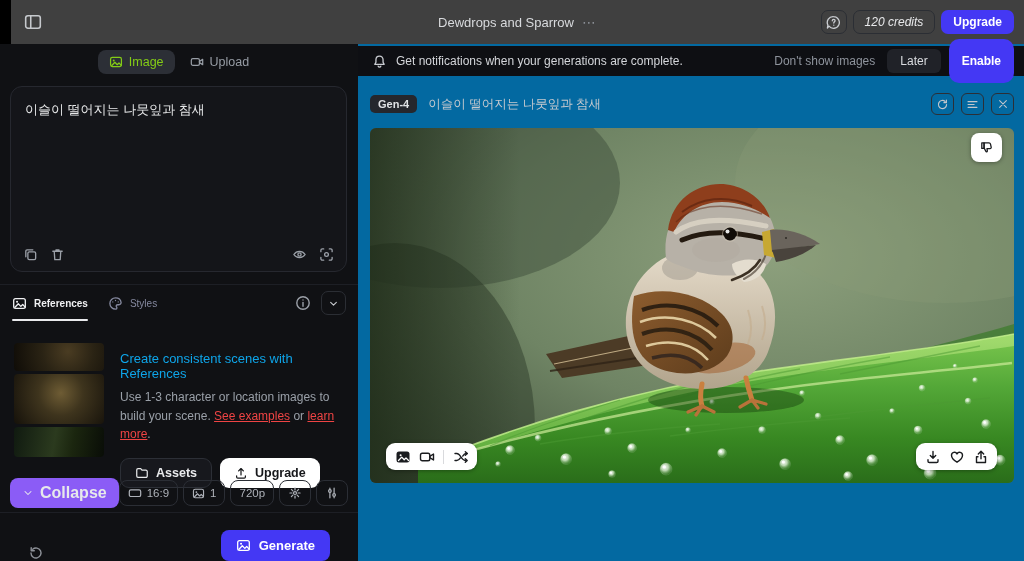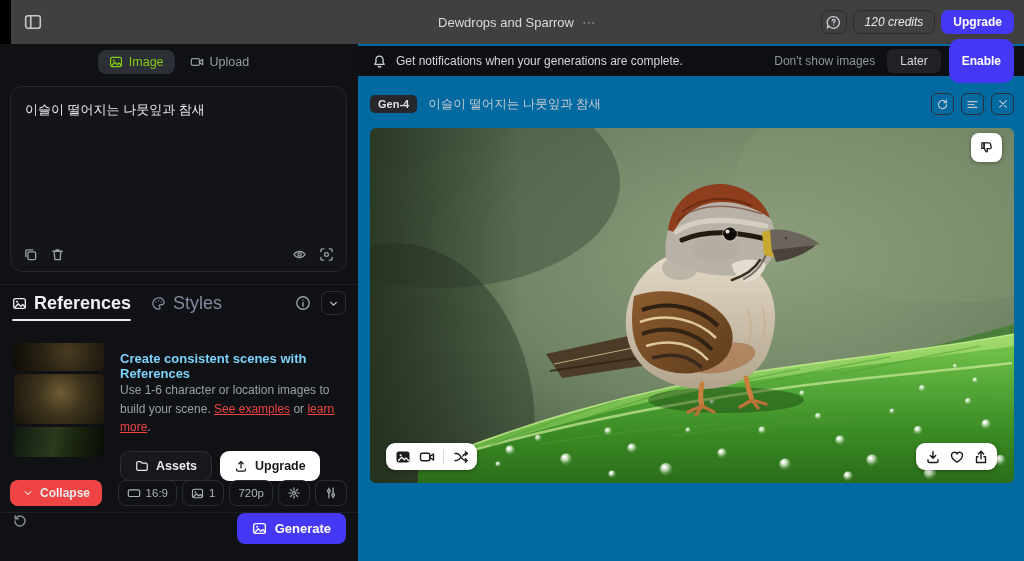--- a/index.html
+++ b/index.html
@@ -30,46 +30,46 @@
   .mode-tab.active { background:#2c2f36; color:#84cc16; }
 
   .prompt-card { position:absolute; left:10px; right:11px; top:42px; height:186px; background:#141519; border:1px solid #26282f; border-radius:12px; }
   .prompt-text { padding:14px; font-size:13px; line-height:1.4; color:#e8e9ea; outline:none; min-height:120px; }
   .prompt-toolbar { position:absolute; left:12px; right:12px; bottom:9px; display:flex; align-items:center; }
   .prompt-toolbar .grp { display:flex; gap:12px; }
   .prompt-toolbar .grp.right { margin-left:auto; }
 
   .ref-section { position:absolute; top:240px; left:0; right:0; height:232px; border-top:1px solid #1d1f25; }
   .ref-header { height:36px; display:flex; align-items:center; padding:0 12px; gap:20px; }
-  .ref-tab { position:relative; height:36px; display:flex; align-items:center; gap:7px; font-size:18px; font-weight:bold; color:#f0f1f3; background:none; border:none; cursor:pointer; }
+  .ref-tab { position:relative; height:36px; display:flex; align-items:center; gap:7px; font-size:10px; font-weight:bold; color:#f0f1f3; background:none; border:none; cursor:pointer; }
   .ref-tab.active::after { content:""; position:absolute; left:0; right:0; bottom:0; height:2px; background:#e9eaec; border-radius:1px; }
   .ref-tab.inactive { color:#85899g; color:#85899f; font-weight:normal; }
   .ref-actions { margin-left:auto; display:flex; align-items:center; gap:10px; }
   .chev-box { width:25px; height:24px; border:1px solid #2b2e34; border-radius:7px; color:#c6c9cd; background:none; cursor:pointer; }
 
   .ref-content { position:absolute; left:14px; right:12px; top:58px; display:flex; gap:16px; }
   .thumbs { width:90px; display:flex; flex-direction:column; gap:3px; }
   .thumb { width:90px; border-radius:4px; }
   .thumb.t1 { height:28px; background:radial-gradient(circle at 60% 30%, #4a3c22 0%, #2a2314 45%, #0f0c07 100%); }
   .thumb.t2 { height:50px; background:radial-gradient(circle at 52% 38%, #6e5c34 0%, #3e341d 40%, #15110a 100%); }
   .thumb.t3 { height:30px; background:linear-gradient(100deg, #101a10 0%, #2b3a1e 45%, #1b260f 65%, #090d07 100%); }
   .ref-text { flex:1; padding-top:8px; }
-  .ref-heading { font-size:13px; font-weight:bold; color:#7dd3fc; }
+  .ref-heading { font-size:13px; font-weight:normal; color:#0ea5e9; margin-bottom:7px; }
   .ref-body { font-size:12px; line-height:1.55; color:#9aa0a8; }
   .ref-link { color:#ef4444; text-decoration:underline; cursor:pointer; }
   .ref-buttons { display:flex; gap:8px; margin-top:14px; }
   .assets-btn { display:flex; align-items:center; gap:7px; background:#17181d; border:1px solid #2c2f36; color:#e9eaec; font-size:12.5px; font-weight:600; padding:7px 14px; border-radius:9px; cursor:pointer; }
   .upload-btn { display:flex; align-items:center; gap:7px; background:#fff; border:none; color:#16171a; font-size:12.5px; font-weight:600; padding:7px 14px; border-radius:9px; cursor:pointer; }
 
   .panel-footer { position:absolute; top:430px; left:10px; right:11px; height:38px; display:flex; align-items:center; }
-  .collapse-btn { display:flex; align-items:center; gap:6px; background:#ef4444; border:none; border-radius:8px; padding:6px 12px; font-size:12px; font-weight:600; color:#e7e9eb; cursor:pointer; }
+  .collapse-btn { display:flex; align-items:center; gap:6px; background:#8b5cf6; border:none; border-radius:8px; padding:6px 12px; font-size:16px; font-weight:600; color:#e7e9eb; cursor:pointer; }
   .chips { margin-left:auto; display:flex; gap:5px; }
   .chip { display:flex; align-items:center; gap:5px; border:1px solid #2b2e35; border-radius:8px; padding:4px 8px; font-size:11.5px; color:#aeb2b9; background:none; cursor:pointer; height:26px; }
 
-  .generate-bar { position:absolute; bottom:0; left:0; right:0; height:49px; border-top:1px solid #1d1f25; display:flex; align-items:flex-start; padding:0 12px; }
+  .generate-bar { position:absolute; bottom:0; left:0; right:0; height:49px; border-top:1px solid #1d1f25; display:flex; align-items:flex-end; padding:0 28px; }
   .reset-btn { color:#8d9198; }
   .generate-btn { margin-left:auto; display:flex; align-items:center; gap:8px; background:#4438f4; border:none; border-radius:8px; color:#fff; font-size:13px; font-weight:bold; padding:8px 15px; cursor:pointer; }
 
   
   .main { position:absolute; left:358px; top:44px; right:0; bottom:0; background:#0369a1; }
   .notif { position:absolute; top:2px; left:0; right:0; height:30px; background:#0e0f13; display:flex; align-items:center; padding:0 10px 0 14px; gap:9px; }
   .bell { color:#c9ccd1; }
   .notif-msg { font-size:12px; color:#d4d6da; }
   .notif-right { margin-left:auto; display:flex; align-items:center; gap:8px; }
   .dismiss-link { font-size:12px; color:#8e939c; background:none; border:none; cursor:pointer; margin-right:4px; }
@@ -216,21 +216,21 @@
       </div>
 
       <div class="ref-content">
         <div class="thumbs">
           <div class="thumb t1"></div>
           <div class="thumb t2"></div>
           <div class="thumb t3"></div>
         </div>
         <div class="ref-text">
           <div class="ref-heading">Create consistent scenes with References</div>
-          <div class="ref-body"><span>Use 1-6 character or location images to build your scene. </span><a class="ref-link">See examples</a><span> or </span><a class="ref-link">learn more</a><span>.</span></div>
+          <div class="ref-body"><span>Use 1-3 character or location images to build your scene. </span><a class="ref-link">See examples</a><span> or </span><a class="ref-link">learn more</a><span>.</span></div>
           <div class="ref-buttons">
             <button class="assets-btn">
               <span>
                   <svg class="ic" width="14" height="14" viewBox="0 0 16 16">
                     <path d="M2 4.5A1.5 1.5 0 0 1 3.5 3h3L8 4.8h4.5A1.5 1.5 0 0 1 14 6.3v5.2a1.5 1.5 0 0 1-1.5 1.5h-9A1.5 1.5 0 0 1 2 11.5z"></path>
                   </svg>
                 </span>
               <span>Assets</span>
             </button>
             <button class="upload-btn">

